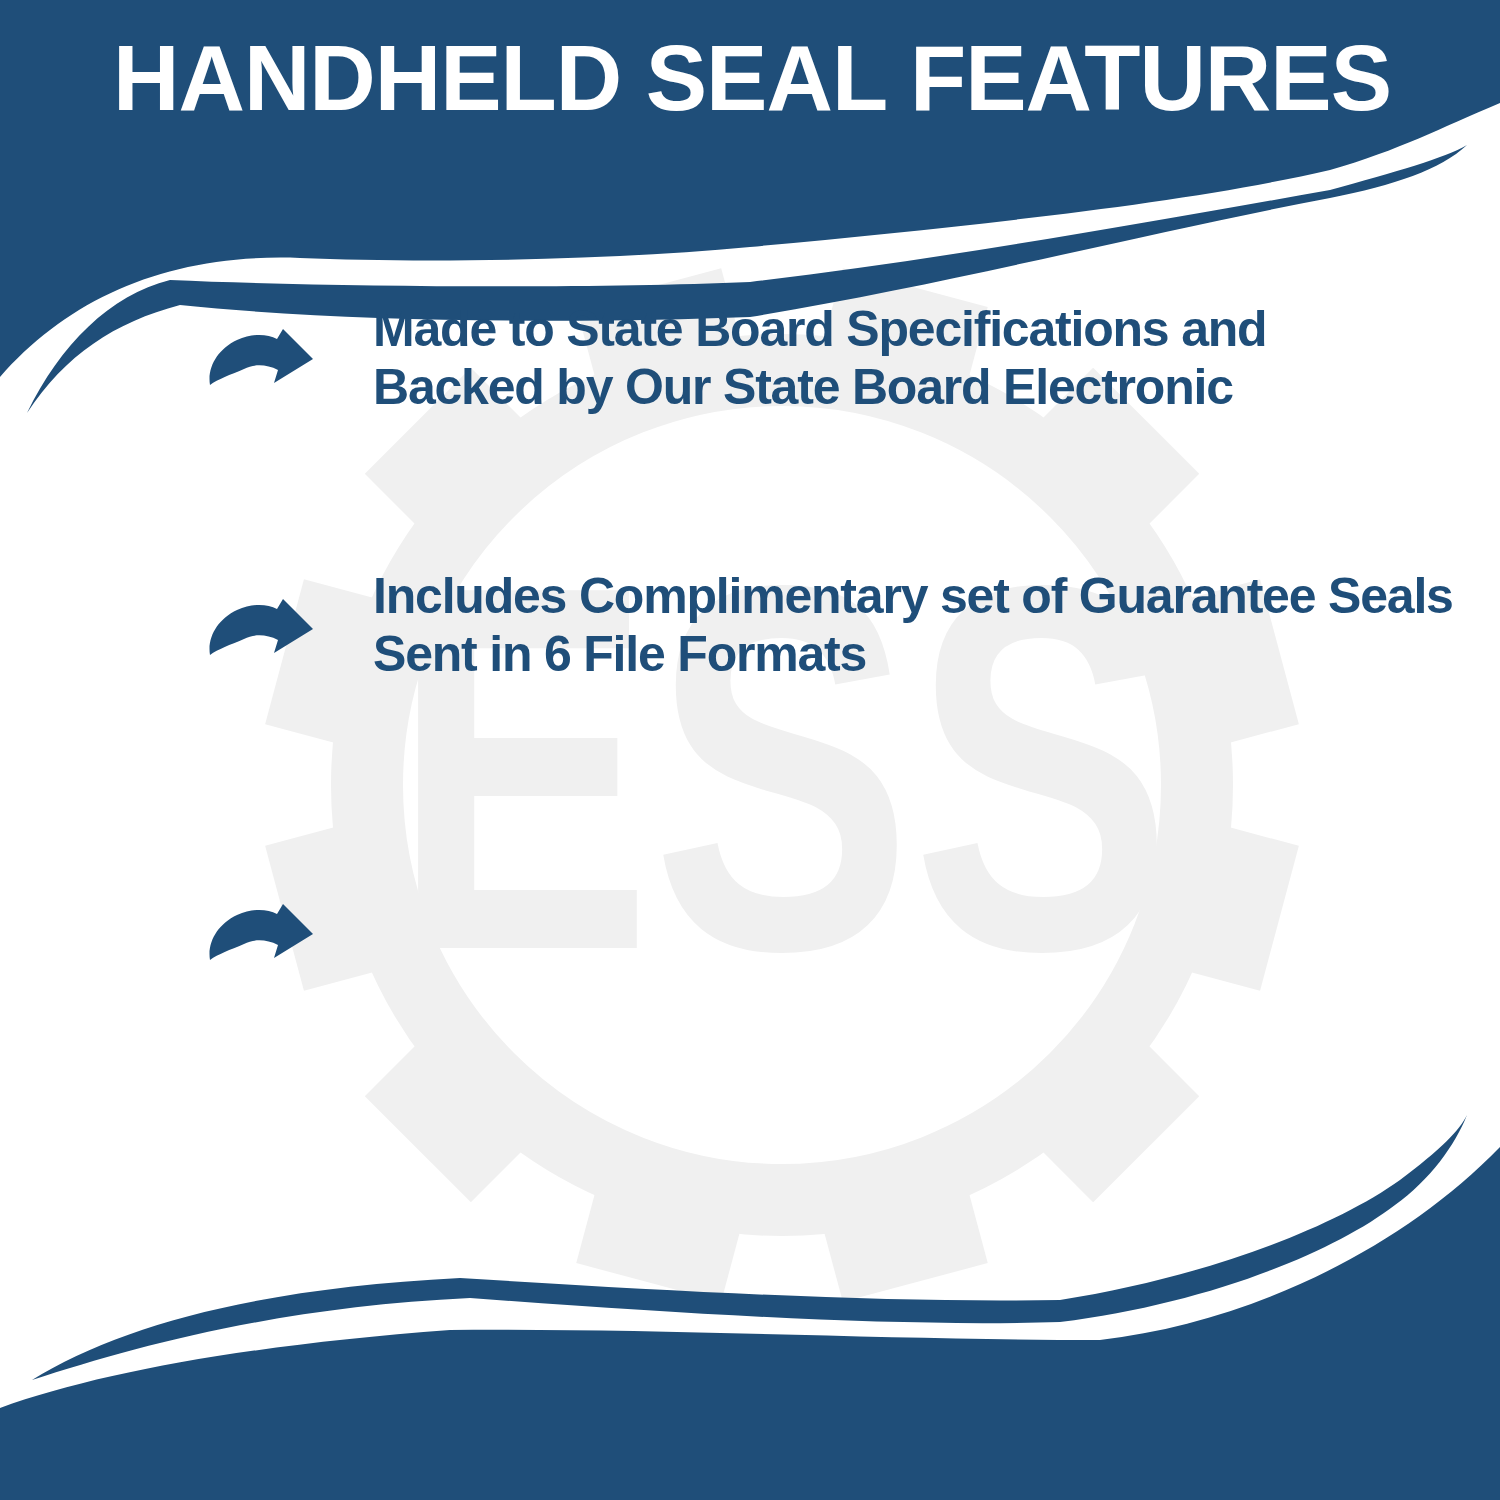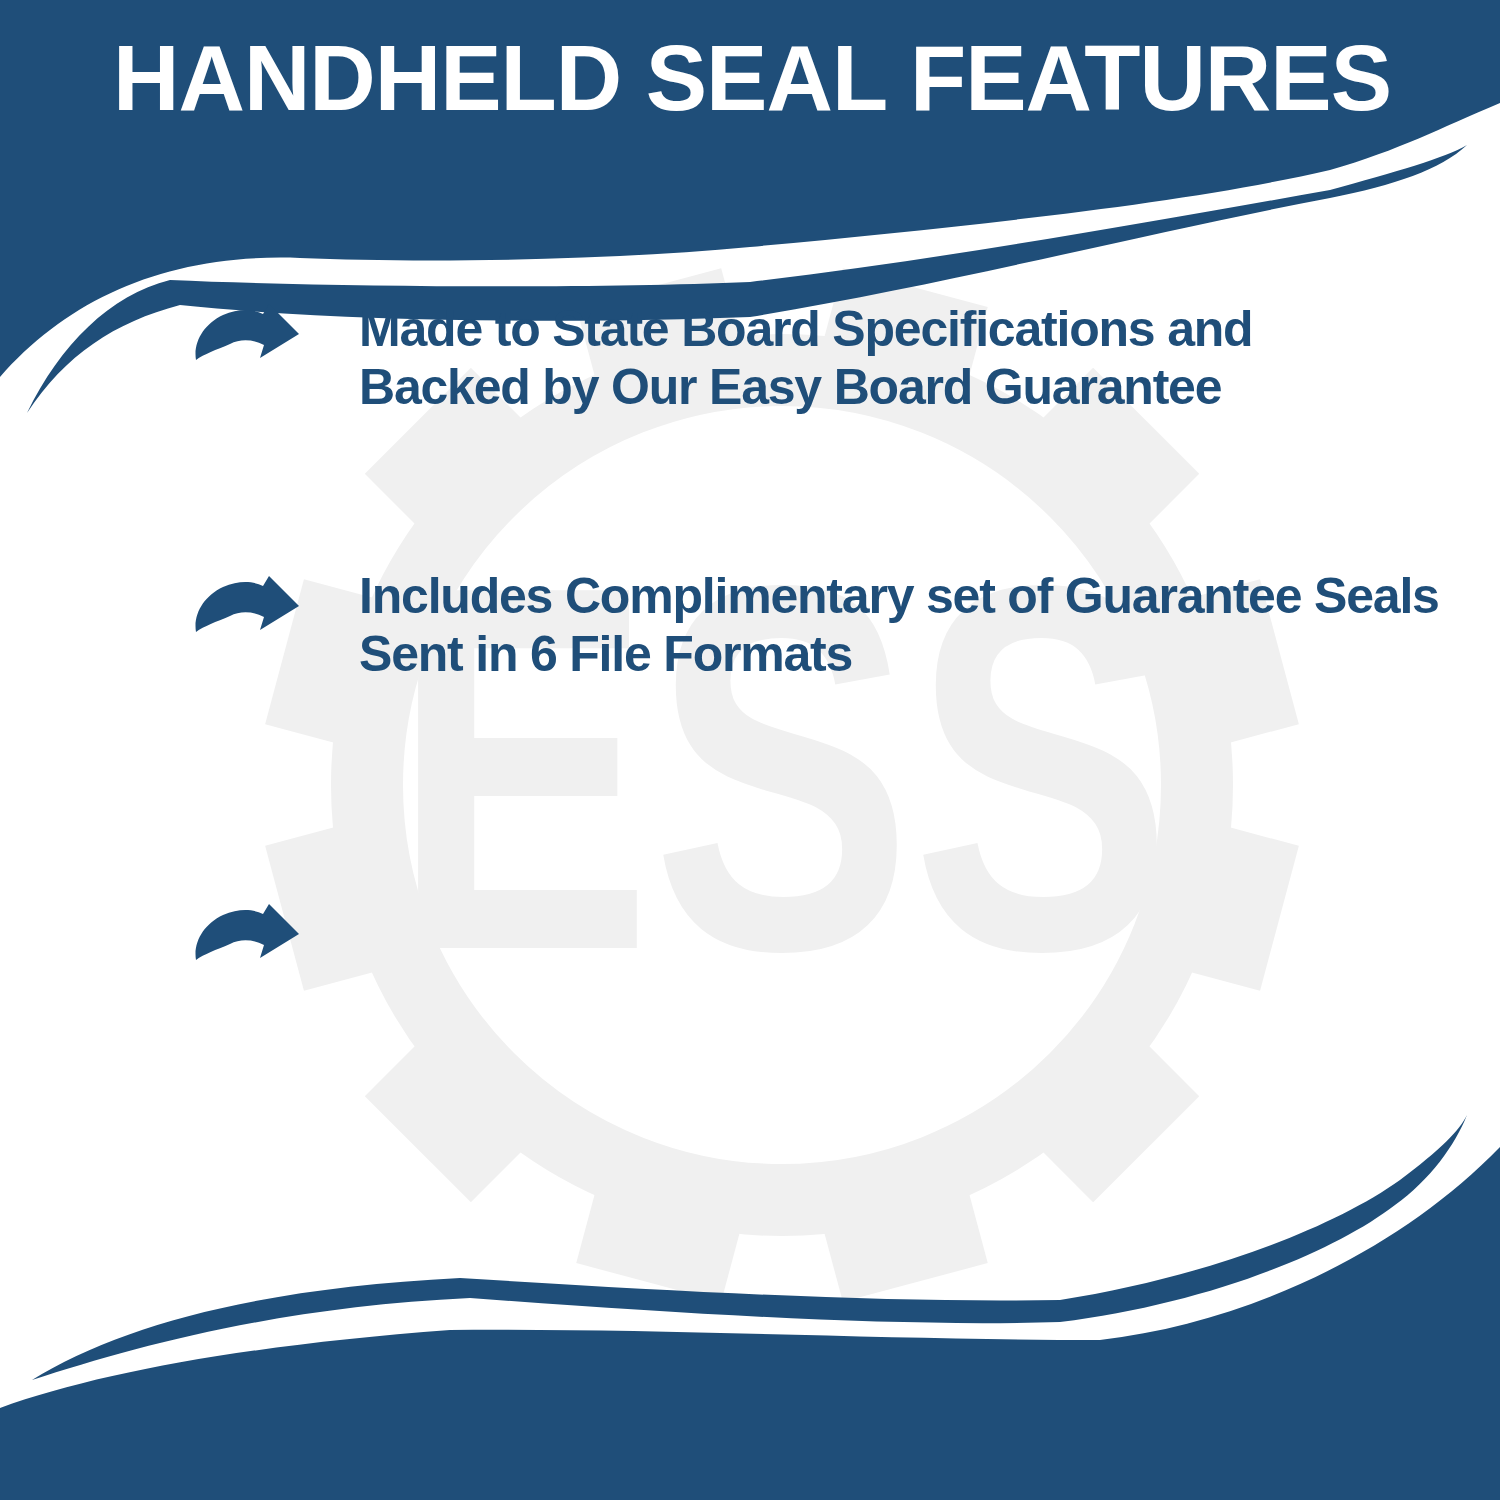--- a/index.html
+++ b/index.html
@@ -44,24 +44,24 @@
     font-size: 92px;
     font-weight: bold;
     letter-spacing: -1px;
     color: #ffffff;
     z-index: 3;
     white-space: nowrap;
   }
   
   .feature {
     position: absolute;
-    left: 191px;
+    left: 205px;
     z-index: 3;
     display: flex;
-    align-items: flex-start;
+    align-items: center;
   }
   .feature .arrow {
     width: 110px;
     height: 62px;
     flex: 0 0 auto;
   }
   .feature-text {
     margin-left: 58px;
     font-size: 50px;
     font-weight: bold;
@@ -112,21 +112,21 @@
   </svg>
 
   <div class="title">HANDHELD SEAL FEATURES</div>
 
   <div class="feature f1">
     <svg class="arrow" viewBox="0 0 110 62" aria-hidden="true">
       <path fill="#1f4e79" d="M5,56 C2,38 13,20 32,11 C48,4 62,5 72,10 L78,0 L108,30 L69,54 L73,41 C61,35 49,35 39,40 C25,46 13,50 5,56 Z"></path>
     </svg>
     <div class="feature-text">
       <div>Made to State Board Specifications and</div>
-      <div>Backed by Our Easy Board Guarantee</div>
+      <div>Backed by Our State Board Electronic</div>
     </div>
   </div>
 
   <div class="feature f2">
     <svg class="arrow" viewBox="0 0 110 62" aria-hidden="true">
       <path fill="#1f4e79" d="M5,56 C2,38 13,20 32,11 C48,4 62,5 72,10 L78,0 L108,30 L69,54 L73,41 C61,35 49,35 39,40 C25,46 13,50 5,56 Z"></path>
     </svg>
     <div class="feature-text">
       <div>Includes Complimentary set of Guarantee Seals</div>
       <div>Sent in 6 File Formats</div>

